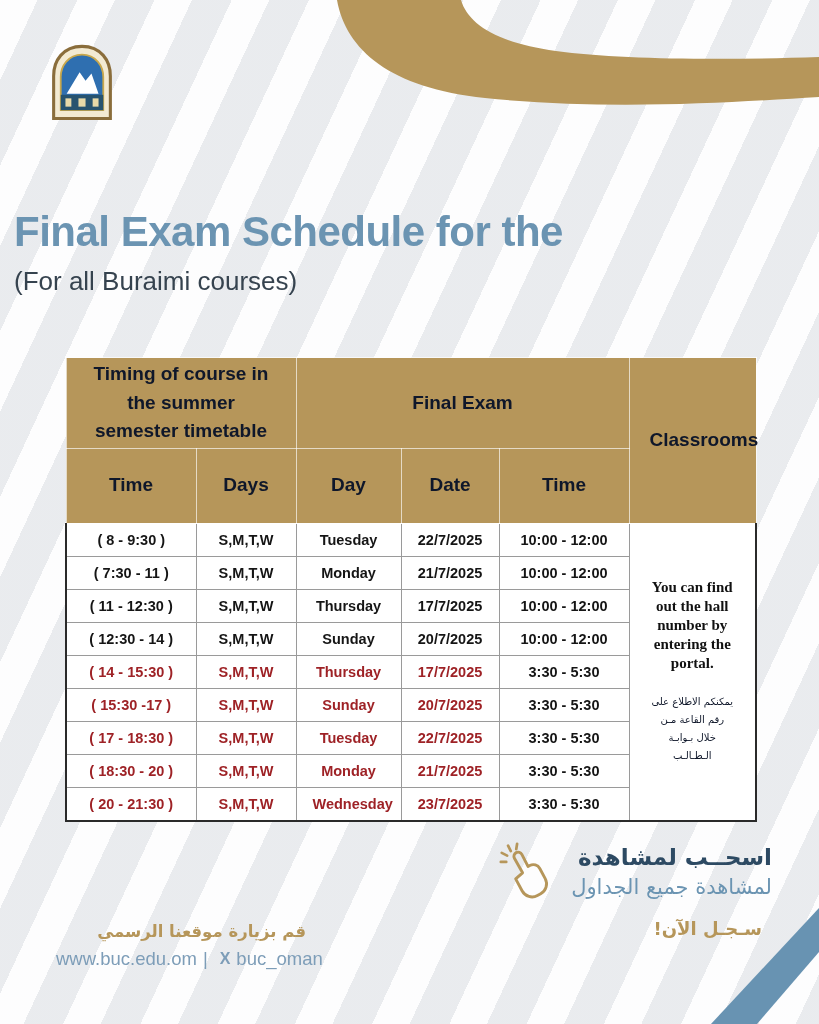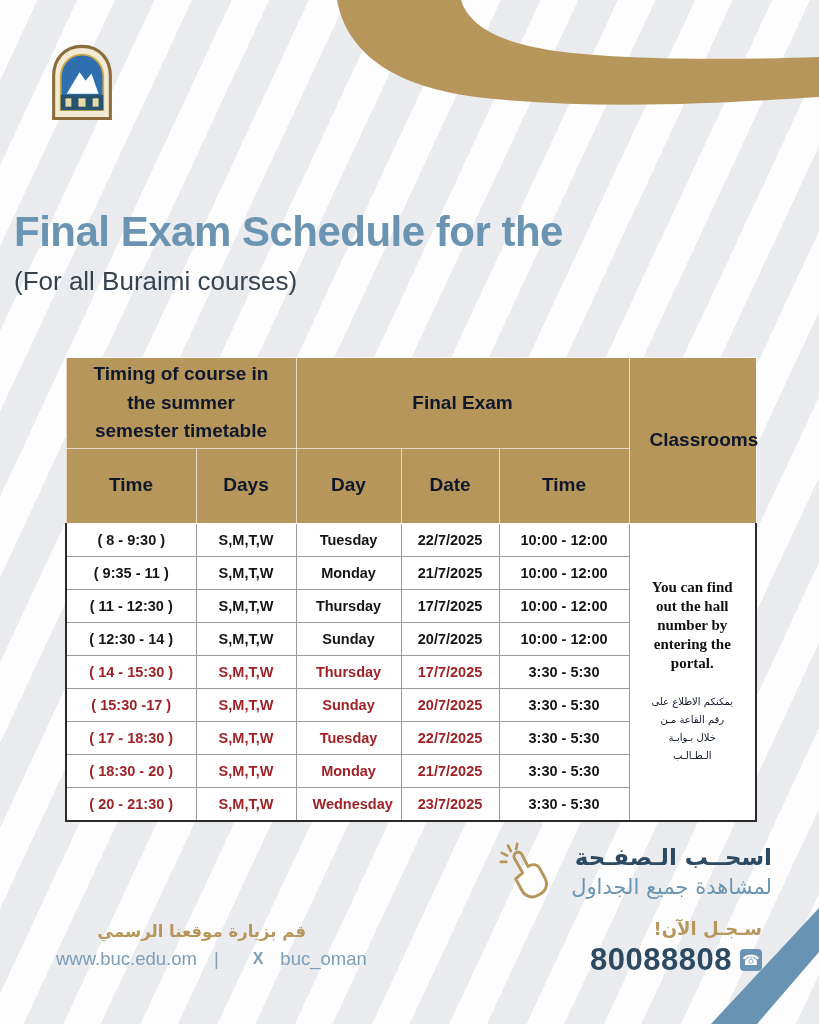--- a/index.html
+++ b/index.html
@@ -51,24 +51,24 @@
   
   .swipe{position:absolute; top:840px; right:47px; display:flex; align-items:center; gap:14px;}
   .swipe-hand{width:58px; height:62px;}
   .swipe-text{direction:rtl; text-align:right;}
   .swipe-title{font-family:"DejaVu Sans",sans-serif; font-size:23px; font-weight:bold; color:#2d4a63;}
   .swipe-sub{font-family:"DejaVu Sans",sans-serif; font-size:21px; color:#6b94b2; margin-top:5px;}
   
   .footer-left{position:absolute; left:48px; top:922px; width:250px;margin-left:8px;}
   .visit{font-family:"DejaVu Sans",sans-serif; direction:rtl; text-align:right;
     font-size:16.5px; font-weight:bold; color:#b6965a;}
-  .site-line{display:flex; align-items:center; gap:17px; margin-top:7px;
+  .site-line{display:flex; align-items:center; gap:6px; margin-top:7px;
     font-size:18.5px; color:#7d9db8;}
   .x-glyph{font-weight:bold; font-size:16px; color:#7d9db8;}
-  .footer-right{position:absolute; right:57px; top:918px; text-align:right;}
+  .footer-right{position:absolute; right:57px; top:918px; text-align:center;}
   .register{font-family:"DejaVu Sans",sans-serif; direction:rtl; font-size:18px;
     font-weight:bold; color:#b6965a;}
   .phone-line{display:flex; align-items:center; justify-content:flex-end; gap:8px; margin-top:3px;}
   .phone-number{font-size:31px; font-weight:bold; color:#2d4a63; letter-spacing:.5px;}
   .phone-icon{width:22px; height:22px; border-radius:4px; background:#6b94b4;
     color:#fff; font-size:14px; display:flex; align-items:center; justify-content:center;}
 </style>
 </head>
 <body>
 
@@ -124,21 +124,21 @@
         <td>S,M,T,W</td>
         <td>Tuesday</td>
         <td>22/7/2025</td>
         <td class="keep-black">10:00 - 12:00</td>
         <td class="classrooms-cell" rowspan="9">
           <div class="note-en">You can find out the hall number by entering the portal.</div>
           <div class="note-ar">يمكنكم الاطلاع على رقم القاعة مـن خلال بـوابـة الـطـالـب</div>
         </td>
       </tr>
       <tr>
-        <td>( 9:35 - 11 )</td>
+        <td>( 7:30 - 11 )</td>
         <td>S,M,T,W</td>
         <td>Monday</td>
         <td>21/7/2025</td>
         <td class="keep-black">10:00 - 12:00</td>
       </tr>
       <tr>
         <td>( 11 - 12:30 )</td>
         <td>S,M,T,W</td>
         <td>Thursday</td>
         <td>17/7/2025</td>
@@ -193,21 +193,21 @@
     <svg class="swipe-hand" viewBox="0 0 64 64">
       <g stroke="#b6965a" stroke-width="3" fill="none" stroke-linecap="round">
         <line x1="10" y1="4" x2="13" y2="10"></line>
         <line x1="3" y1="12" x2="9" y2="15"></line>
         <line x1="2" y1="22" x2="8" y2="22"></line>
         <line x1="20" y1="2" x2="19" y2="8"></line>
       </g>
       <path d="M26,34 L17,18 a4.6,4.6 0 1 1 8.2,-4.4 L32,27 l2,-1.1 a8.2,8.2 0 0 1 11,3.3 l6,11.2 a12.4,12.4 0 0 1 -5,16.7 l-3.6,2 a12.4,12.4 0 0 1 -16.8,-5 l-7.2,-13.4 z" fill="none" stroke="#b6965a" stroke-width="3.2" stroke-linejoin="round"></path>
     </svg>
     <div class="swipe-text">
-      <div class="swipe-title">اسحــب الـصفـحة</div>
+      <div class="swipe-title">اسحــب لمشاهدة</div>
       <div class="swipe-sub">لمشاهدة جميع الجداول</div>
     </div>
   </div>
 
   <div class="footer-left">
     <div class="visit">قم بزيارة موقعنا الرسمي</div>
     <div class="site-line">
       <span>www.buc.edu.om</span>
       <span>|</span>
       <svg width="17" height="17" viewBox="0 0 24 24">
@@ -215,21 +215,17 @@
         <circle cx="12" cy="12" r="4.6" fill="none" stroke="#7d9db8" stroke-width="2"></circle>
         <circle cx="17.6" cy="6.4" r="1.5" fill="#7d9db8"></circle>
       </svg>
       <span class="x-glyph">X</span>
       <span>buc_oman</span>
     </div>
   </div>
 
   <div class="footer-right">
     <div class="register">سـجـل الآن!</div>
-    <div class="phone-line">
-      <span class="phone-number">80088808</span>
-      <span class="phone-icon">☎</span>
-    </div>
   </div>
 
   <div class="corner-stripe"></div>
 
 </div>
 
 </body></html>

